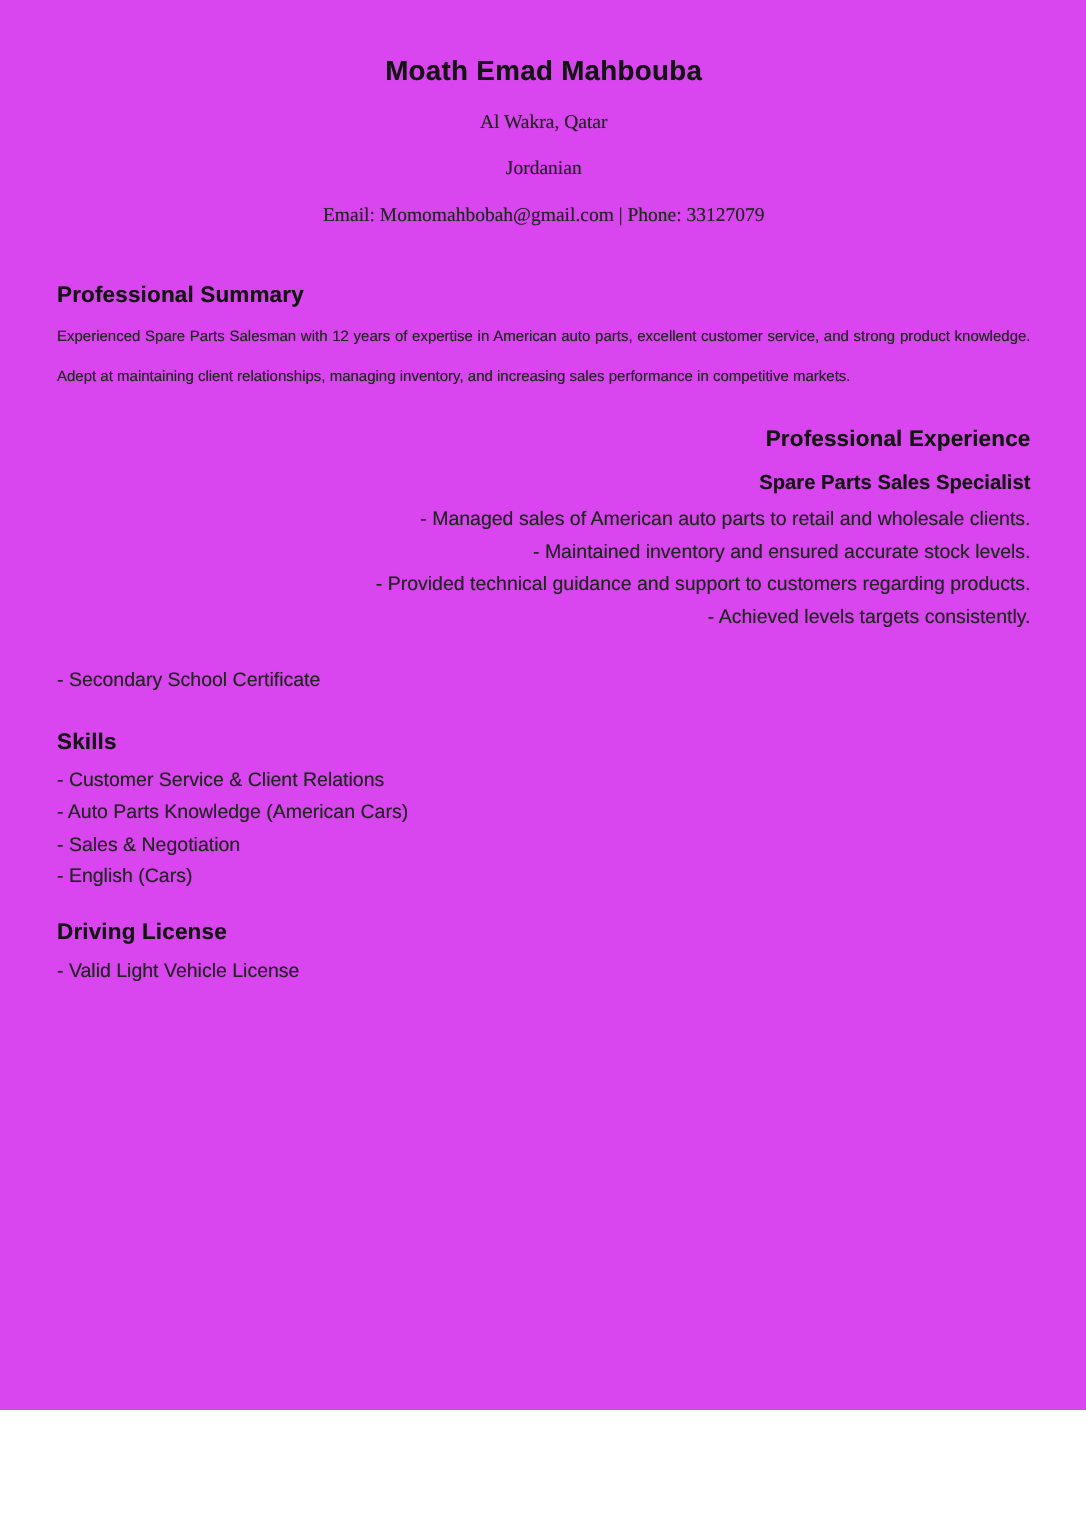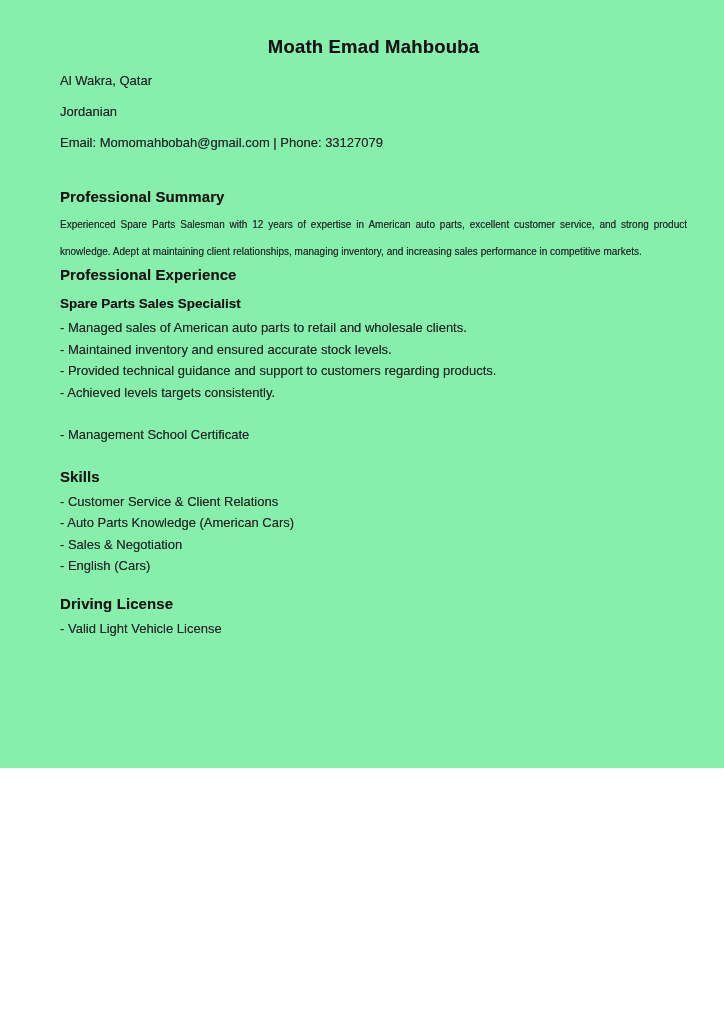--- a/index.html
+++ b/index.html
@@ -6,45 +6,46 @@
   html, body { background: #ffffff; }
   body {
     width: 724px;
     height: 1024px;
     font-family: "Liberation Sans", sans-serif;
     color: #242424;
     overflow: hidden;
   }
   .page {
     width: 724px;
-    height: 768px;
-    background: #86efac;
-    padding: 36px 37px 0 60px;
+    height: 940px;
+    background: #d946ef;
+    padding: 36px 37px 0 38px;
     overflow: hidden;
     
     text-shadow: 0 0 0.45px rgba(40,40,40,0.55);
   }
   .name {
     font-size: 18.5px;
     font-weight: 700;
     line-height: 22px;
     text-align: center;
     color: #141414;
     letter-spacing: 0.2px;
   }
   .header-line {
     font-size: 13px;
     line-height: 16px;
-    text-align: left;
+    text-align: center;
     margin-top: 15px;
     color: #242424;
+    font-family: Liberation Serif, serif;
   }
   .section { margin-top: 21px; }
   .section-first { margin-top: 36px; }
-  .section-exp { margin-top: 0; }
+  .section-exp { margin-top: 18px; text-align: right; }
   .section-dl { margin-top: 17px; }
   .section-title {
     font-size: 15px;
     font-weight: 700;
     line-height: 20px;
     color: #141414;
     letter-spacing: 0.1px;
   }
   .para {
     font-size: 10px;
@@ -91,21 +92,21 @@
     <div class="bullets">
       <div class="bullet">- Managed sales of American auto parts to retail and wholesale clients.</div>
       <div class="bullet">- Maintained inventory and ensured accurate stock levels.</div>
       <div class="bullet">- Provided technical guidance and support to customers regarding products.</div>
       <div class="bullet">- Achieved levels targets consistently.</div>
     </div>
   </section>
 
   <section class="section">
     <div class="bullets bullets-tight">
-      <div class="bullet">- Management School Certificate</div>
+      <div class="bullet">- Secondary School Certificate</div>
     </div>
   </section>
 
   <section class="section">
     <h2 class="section-title">Skills</h2>
     <div class="bullets bullets-tight">
       <div class="bullet">- Customer Service &amp; Client Relations</div>
       <div class="bullet">- Auto Parts Knowledge (American Cars)</div>
       <div class="bullet">- Sales &amp; Negotiation</div>
       <div class="bullet">- English (Cars)</div>

